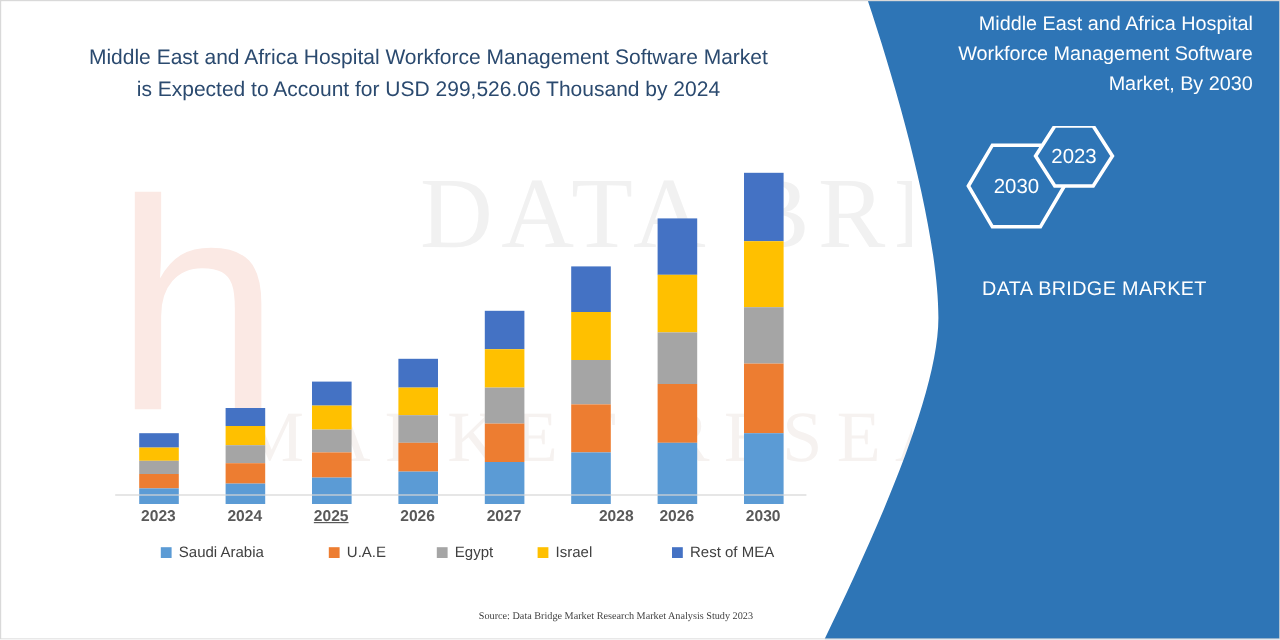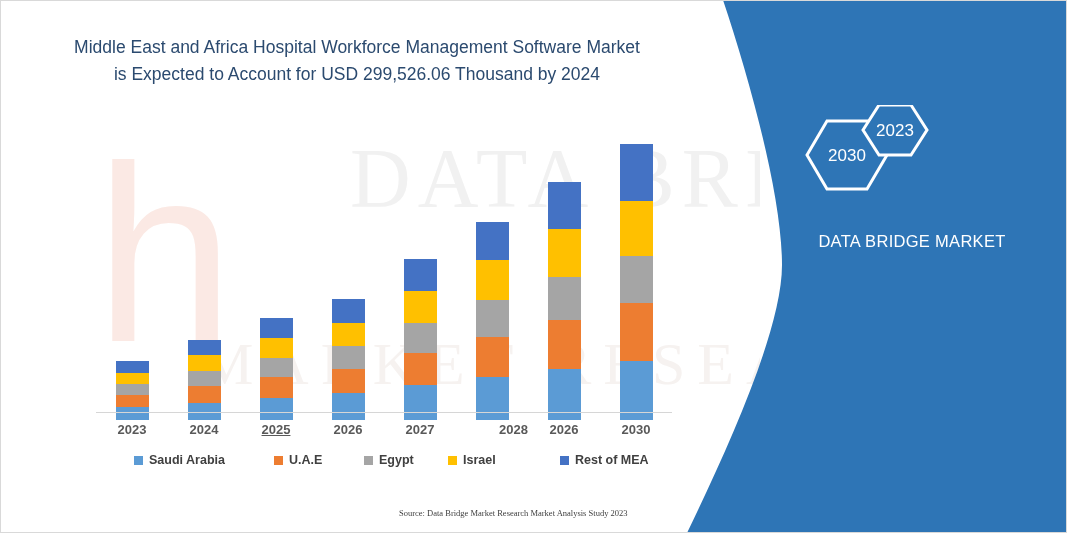--- a/index.html
+++ b/index.html
@@ -24,21 +24,21 @@
   .bar{width:33px;display:flex;flex-direction:column;justify-content:flex-end;}
   .seg{width:100%;}
 
   #xaxis{position:absolute;left:96px;top:422px;width:576px;height:22px;}
   .xtick{position:absolute;width:72px;text-align:center;font-size:13px;font-weight:bold;color:#595959;
     font-family:"Liberation Sans",sans-serif;}
 
   #legend{position:absolute;left:96px;top:453px;width:576px;height:24px;}
   .legend-item{position:absolute;display:flex;align-items:center;white-space:nowrap;}
   .legend-swatch{width:9px;height:9px;margin-right:6px;display:inline-block;}
-  .legend-label{font-size:12.5px;font-weight:bold;color:#404040;font-family:"Liberation Sans",sans-serif;text-align:right;}
+  .legend-label{font-size:12.5px;font-weight:normal;color:#404040;font-family:"Liberation Sans",sans-serif;text-align:right;}
 
   #footer-left{position:absolute;left:85px;top:508px;font-size:8.5px;color:#3f3f3f;
     font-family:"Liberation Serif",serif;white-space:nowrap;}
   #footer-right{position:absolute;left:399px;top:508px;font-size:8.5px;color:#3f3f3f;
     font-family:"Liberation Serif",serif;white-space:nowrap;}
 
   
   #panel{position:absolute;right:0;top:0;width:380px;height:533px;}
   #panel svg{position:absolute;left:0;top:0;}
   #panel-title{position:absolute;right:23px;top:8px;width:300px;text-align:right;color:#ffffff;
@@ -168,20 +168,21 @@
         <span class="legend-label">Rest of MEA</span>
       </div>
     </div>
 
   <div id="footer-right">Source: Data Bridge Market Research  Market Analysis Study 2023</div>
 
   <div id="panel">
     <svg width="380" height="533" viewBox="0 0 380 533">
       <path id="panel-path" d="M 36 0 L 380 0 L 380 533 L 0 533 C 40 450 95 330 95 265 C 95 195 62 78 36 0 Z" fill="#2E75B6"></path>
     </svg>
+    <div id="panel-title">Middle East and Africa Hospital Workforce Management Software Market, By 2030</div>
     <div id="hexwrap">
       <svg width="200" height="100" viewBox="0 0 200 100">
         <polygon points="10,50 30,16 70,16 90,50 70,84 30,84" fill="none" stroke="#ffffff" stroke-width="3"></polygon>
         <polygon points="66,25 82,0 114,0 130,25 114,50 82,50" fill="#2E75B6" stroke="#ffffff" stroke-width="3"></polygon>
         <text class="hex-label" x="50" y="56" text-anchor="middle" font-size="17">2030</text>
         <text class="hex-label" x="98" y="31" text-anchor="middle" font-size="17">2023</text>
       </svg>
     </div>
     <div id="brand">
       <div>DATA BRIDGE MARKET</div>

